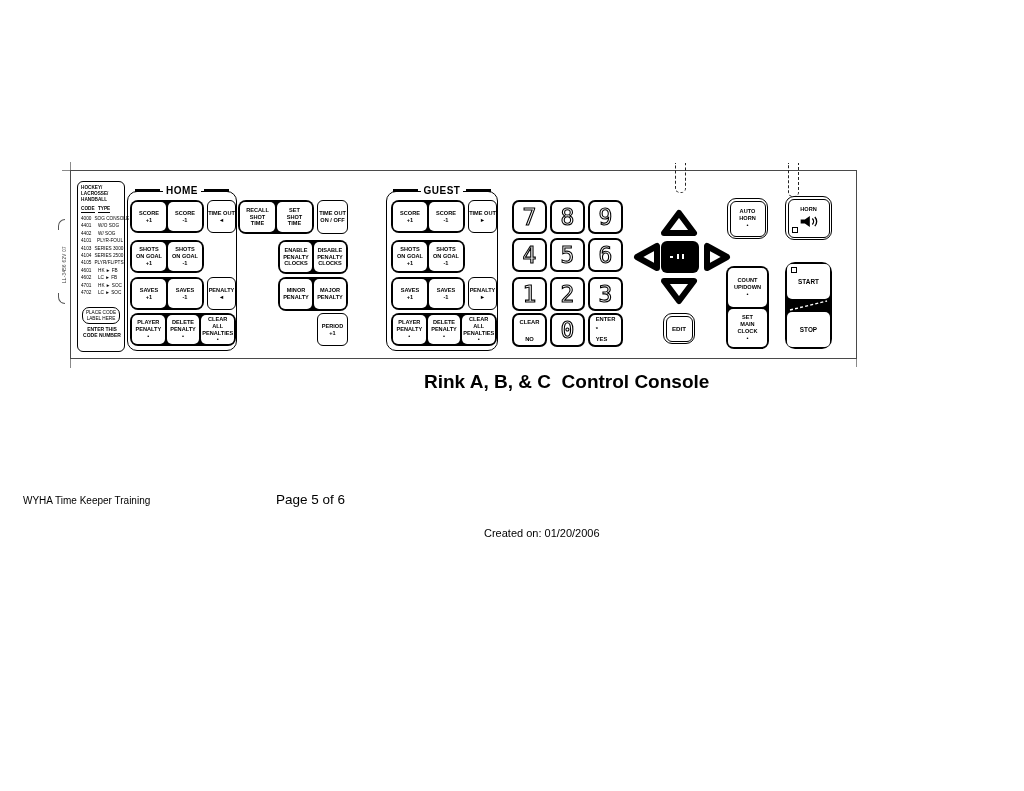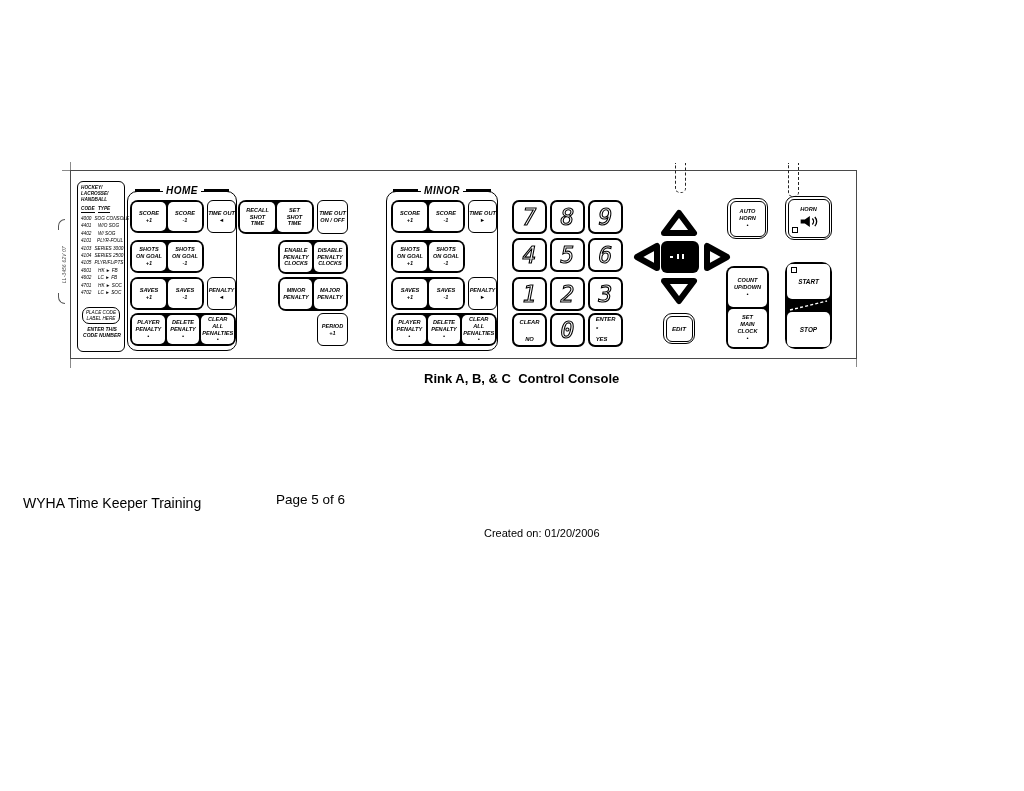--- a/index.html
+++ b/index.html
@@ -4,21 +4,21 @@
 <style>
   html,body{margin:0;padding:0;}
   body{
     width:1024px;height:791px;background:#ffffff;position:relative;overflow:hidden;
     font-family:"Liberation Sans",sans-serif;color:#000;
   }
   .page{position:absolute;inset:0;}
 
   
   .console{position:absolute;left:70px;top:170px;width:787px;height:189px;
-    border:1px solid #4a4a4a;background:#fff;box-sizing:border-box;font-style:italic;}
+    border:1px solid #4a4a4a;background:#fff;box-sizing:border-box;}
   .tick{position:absolute;background:#8a8a8a;}
 
   
   .slot{position:absolute;width:11px;box-sizing:border-box;
     border-left:1.3px dashed #222;border-right:1.3px dashed #222;border-bottom:1.3px dashed #222;
     border-radius:0 0 5px 5px;z-index:1;}
 
   
   .side-label{position:absolute;left:-9px;top:112px;font-size:4.6px;letter-spacing:.3px;color:#333;
     transform:rotate(-90deg);transform-origin:left top;white-space:nowrap;}
@@ -81,22 +81,22 @@
   .dbl{position:absolute;border:1.2px solid #000;border-radius:9px;padding:1.5px;box-sizing:border-box;background:#fff;z-index:2;}
   .dbl .inner{width:100%;height:100%;border:1.8px solid #000;border-radius:6px;box-sizing:border-box;background:#fff;
     display:flex;flex-direction:column;align-items:center;justify-content:center;text-align:center;
     white-space:pre-line;font-weight:bold;font-size:5.6px;line-height:1.25;position:relative;}
   .led{position:absolute;width:4px;height:4px;border:1px solid #000;background:#fff;}
 
   .divider{height:13px;position:relative;}
   .divider svg{display:block;width:100%;height:100%;}
 
   
-  .caption{position:absolute;left:424px;top:371px;font-size:13px;font-weight:bold;white-space:pre;}
-  .footer-left{position:absolute;left:23px;top:495px;font-size:14px;}
+  .caption{position:absolute;left:424px;top:371px;font-size:19px;font-weight:bold;white-space:pre;}
+  .footer-left{position:absolute;left:23px;top:495px;font-size:10px;}
   .footer-center{position:absolute;left:276px;top:492px;font-size:13.5px;}
   .footer-right{position:absolute;left:484px;top:495px;font-size:11px;margin-top:32px;}
 </style>
 </head>
 <body>
 
 <div class="page">
 
   <div class="console">
 
@@ -236,21 +236,21 @@
 PENALTY</div>
       <div class="gbtn">MAJOR
 PENALTY</div>
     </div>
     <div class="btn" style="left:246px;top:142px;width:31px;height:33px;">PERIOD
 +1</div>
 
     <div class="panel-section sec" style="left:315px;top:20px;width:112px;height:160px;">
       <div class="sec-title">
         <span class="bar"></span>
-        <span class="lbl">MINOR</span>
+        <span class="lbl">GUEST</span>
         <span class="bar"></span>
       </div>
       <div class="group" style="left:4px;top:8px;width:74px;height:33px;">
         <div class="gbtn">SCORE
 +1</div>
         <div class="gbtn">SCORE
 -1</div>
       </div>
       <div class="btn" style="left:81px;top:8px;width:29px;height:33px;">TIME OUT
 ►</div>

